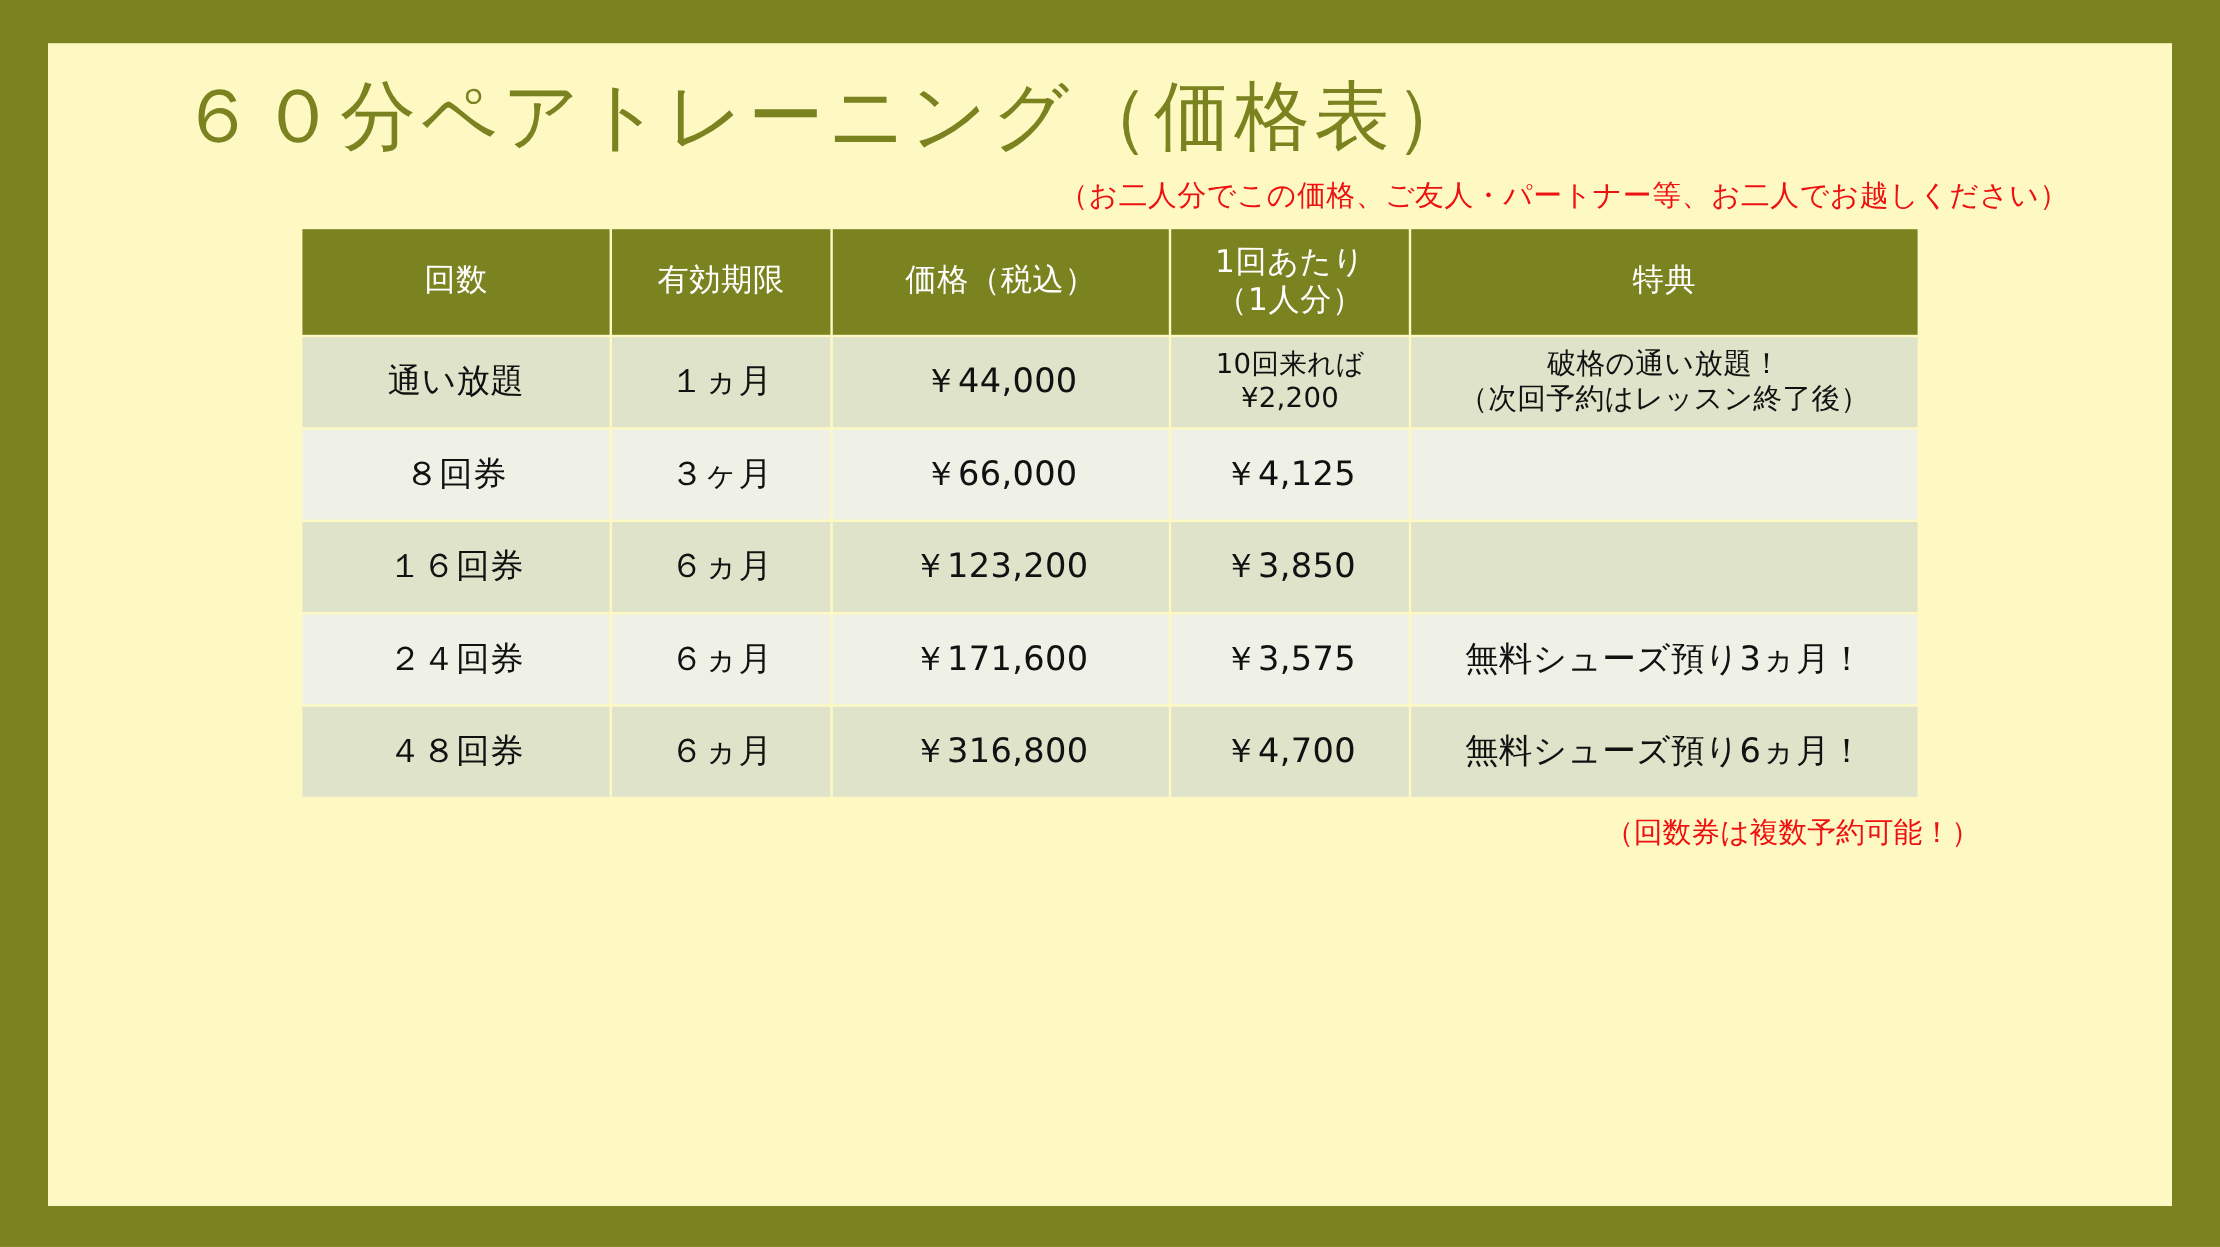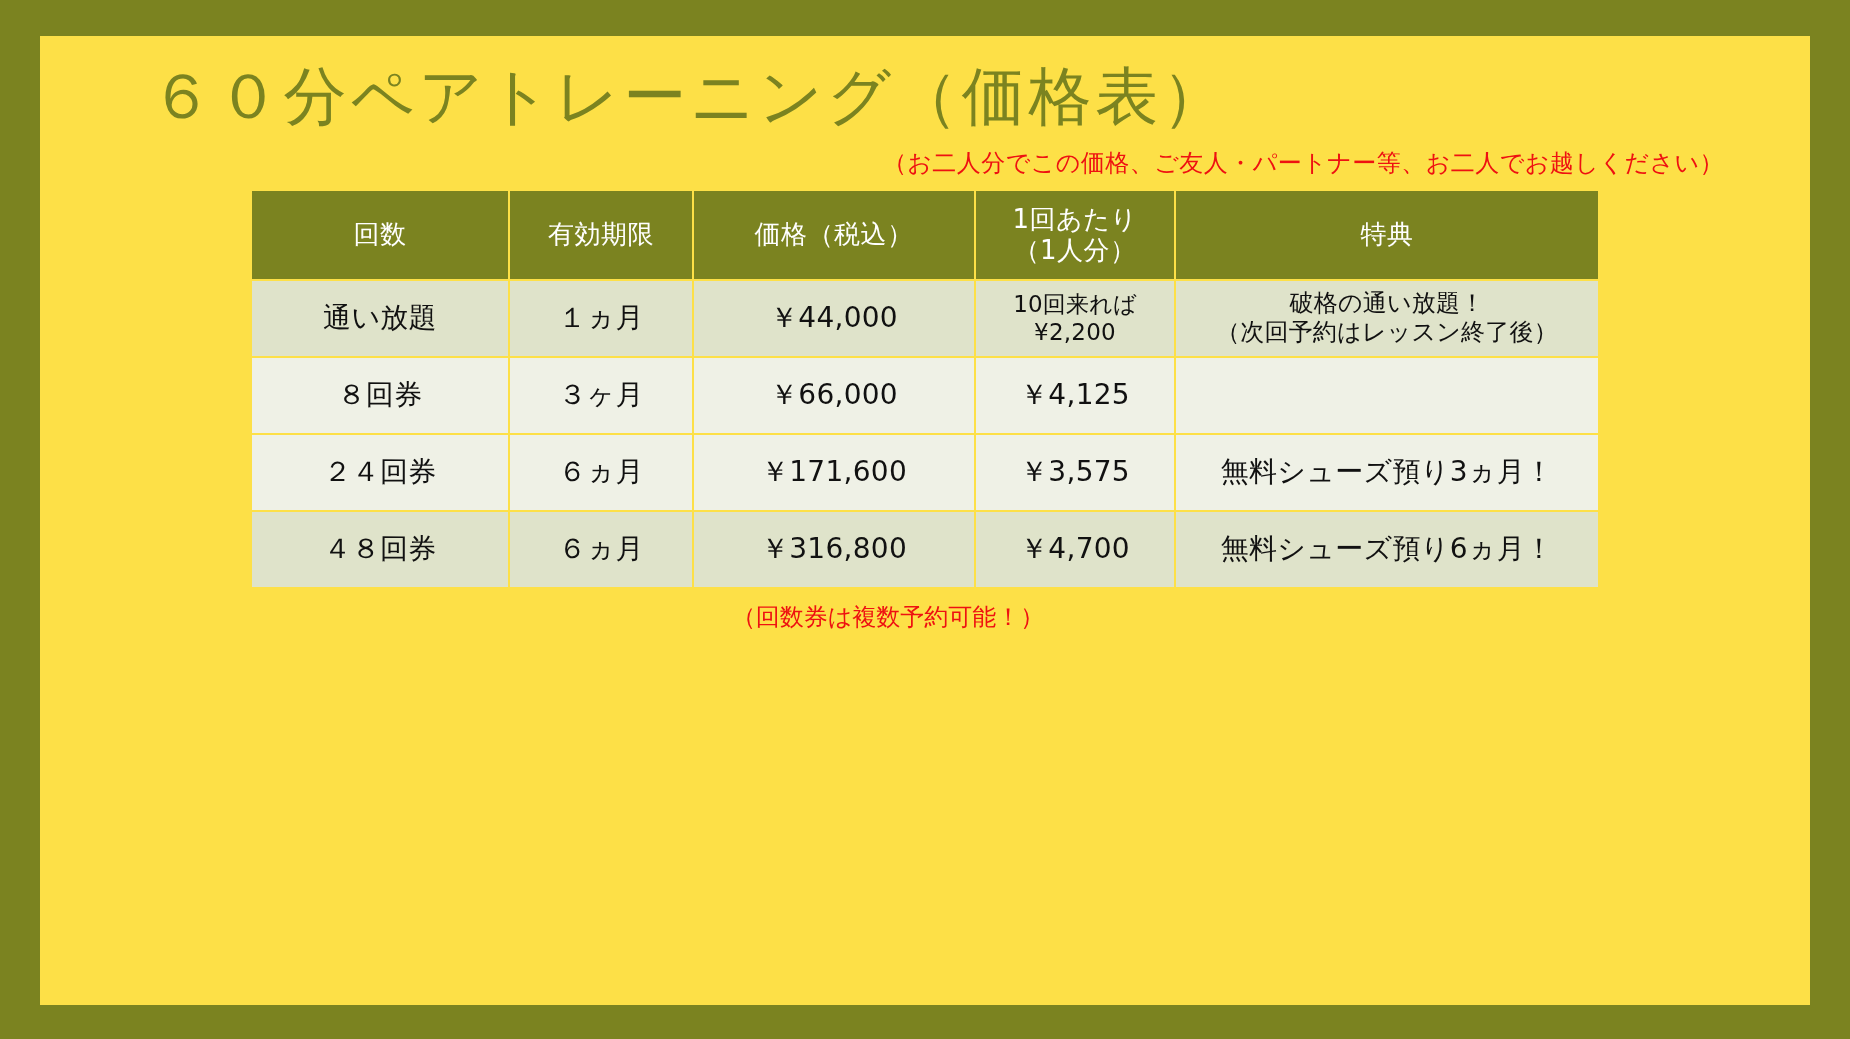--- a/index.html
+++ b/index.html
@@ -20,21 +20,21 @@
     width: 1850px;
     height: 1039px;
     background: #7b8320;
     padding: 36px 40px 34px 40px;
   }
 
   #card {
     position: relative;
     width: 100%;
     height: 100%;
-    background: #fde047;
+    background: #fef9c3;
     padding: 26px 86px 0 86px;
   }
 
   
   .title {
     color: #7b8320;
     font-size: 63px;
     font-weight: 400;
     letter-spacing: 0.06em;
     line-height: 1.12;
@@ -102,21 +102,21 @@
   col.c-count   { width: 256px; }
   col.c-expiry  { width: 182px; }
   col.c-price   { width: 280px; }
   col.c-per     { width: 198px; }
   col.c-benefit { width: 422px; }
 
   
   .footer-note {
     color: #ee1111;
     font-size: 24px;
-    text-align: center;
+    text-align: right;
     margin-top: 12px;
     padding-right: 74px;
     white-space: nowrap;
   }
 
   .brand {
     color: #7b8320;
     font-size: 34px;
     letter-spacing: 0.04em;
     text-align: right;
@@ -173,20 +173,27 @@
         </tr>
 
         <tr class="row-even">
           <td>８回券</td>
           <td>３ヶ月</td>
           <td>￥66,000</td>
           <td class="per">￥4,125</td>
           <td class="benefit"></td>
         </tr>
 
+        <tr class="row-odd">
+          <td>１６回券</td>
+          <td>６ヵ月</td>
+          <td>￥123,200</td>
+          <td class="per">￥3,850</td>
+          <td class="benefit"></td>
+        </tr>
 
         <tr class="row-even">
           <td>２４回券</td>
           <td>６ヵ月</td>
           <td>￥171,600</td>
           <td class="per">￥3,575</td>
           <td class="benefit red">無料シューズ預り3ヵ月！</td>
         </tr>
 
         <tr class="row-odd">

